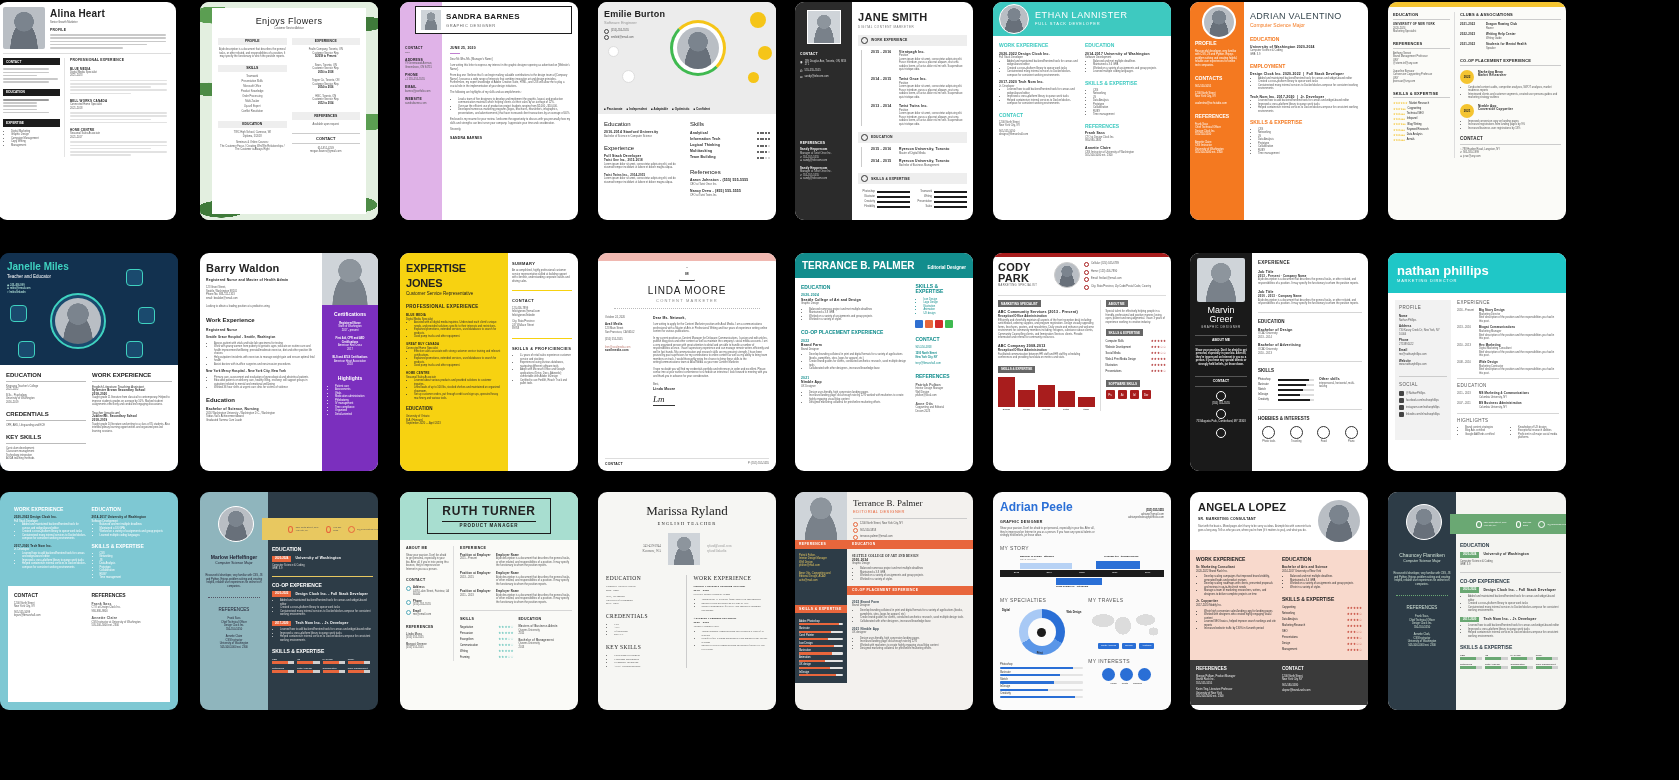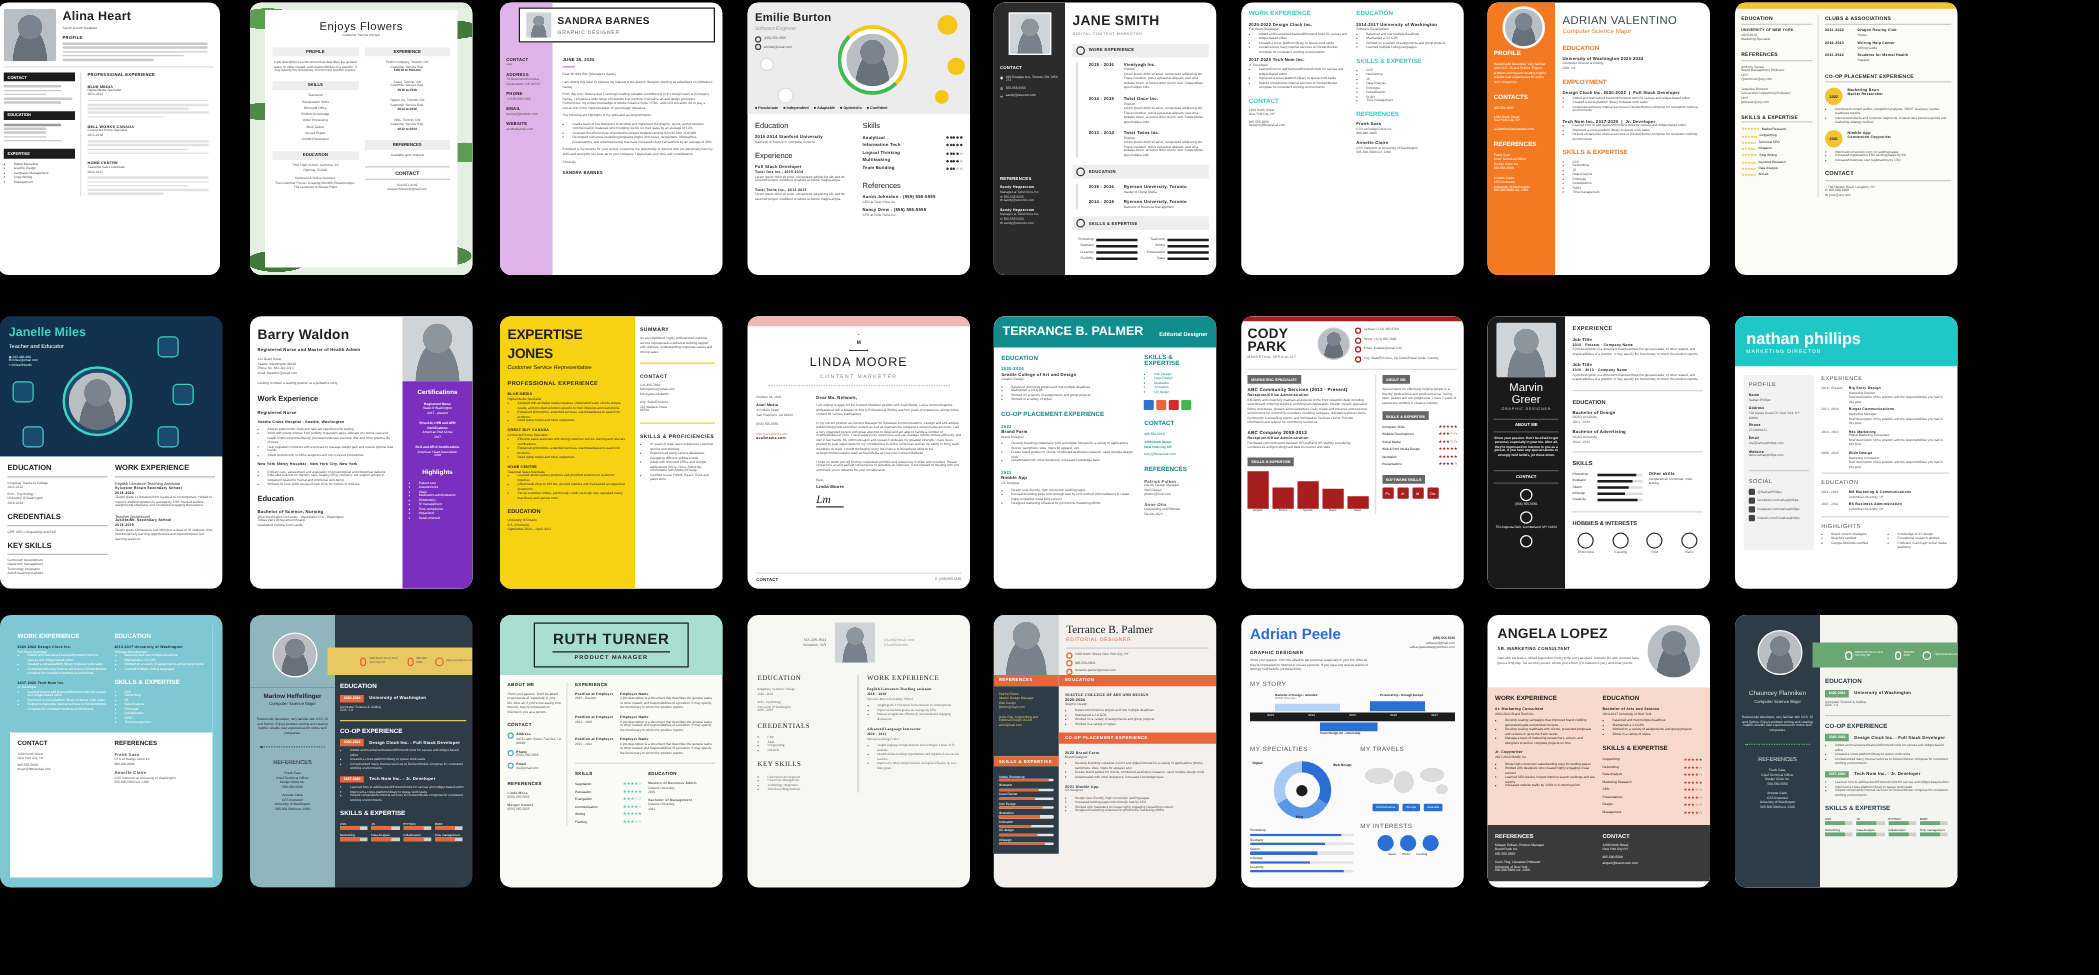--- a/index.html
+++ b/index.html
@@ -242,21 +242,21 @@
       <li>Oversaw the efficient use of production project budgets ranging from $2,000 - $10,000.</li>
       <li>Developed numerous marketing programs (logos, brochures, newsletters, infographics, presentations, and advertisements) that have increased client transactions by an average of 40%.</li>
     </ul>
     <div class="tiny" style="margin-top:3px;">Enclosed is my resume for your review. I welcome the opportunity to discuss with you personally how my skills and strengths can best serve your company. I appreciate your time and consideration.</div>
     <div class="tiny" style="margin-top:3px;">Sincerely,</div>
     <div class="lbl" style="margin-top:4px;">SANDRA BARNES</div>
   </div>
 </div>
 
 <div class="card" style="left:598px;top:2px;">
-  <div style="height:89px;background:#ececec;position:relative;padding:6px;">
+  <div style="height:112px;background:#ececec;position:relative;padding:6px;">
     <div class="nm" style="font-size:9px;">Emilie Burton</div>
     <div style="font-size:4px;color:#999;">Software Engineer</div>
     <div style="display:flex;align-items:center;gap:2px;margin-top:3px;">
       <span style="width:5px;height:5px;border:.6px solid #444;border-radius:50%;"></span>
       <span class="tiny">(555)-555-5555</span>
     </div>
     <div style="display:flex;align-items:center;gap:2px;margin-top:1.5px;">
       <span style="width:5px;height:5px;border:.6px solid #444;border-radius:50%;"></span>
       <span class="tiny">emilieb@email.com</span>
     </div>
@@ -455,20 +455,27 @@
         <div style="display:flex;align-items:center;gap:2px;margin:1.5px 0;">
               <span class="tiny" style="width:17px;text-align:right;">Sales</span>
               <span style="flex:1;height:2px;background:#1c1c1c;"></span>
             </div>
       </div>
     </div>
   </div>
 </div>
 
 <div class="card" style="left:993px;top:2px;background:#fff;">
+  <div style="height:34px;background:#3ec9c0;position:relative;">
+    <div class="ph" style="width:30px;height:30px;position:absolute;left:6px;top:2px;border:1.4px solid #fff;"></div>
+    <div style="position:absolute;left:42px;top:7px;color:#fff;">
+      <div style="font-size:9px;letter-spacing:.6px;font-weight:300;">ETHAN LANNISTER</div>
+      <div style="font-size:4px;letter-spacing:.8px;">FULL STACK DEVELOPER</div>
+    </div>
+  </div>
   <div class="flexrow" style="padding:6px;gap:6px;">
     <div class="col">
       <div style="color:#3ec9c0;font-size:5px;font-weight:bold;">WORK EXPERIENCE</div>
       <div class="lbl" style="margin-top:3px;"><span>2020-2022</span> <span>Design Clock Inc.</span></div>
       <div class="tiny">Full Stack Developer</div>
       <ul class="bullets">
             <li>Added and maintained backend/frontend tools for canvas and widget-based editor</li>
             <li>Created a cross-platform library to queue work tasks</li>
             <li>Containerized many internal services to Docker/docker-compose for consistent working environments</li>
           </ul>
@@ -1569,20 +1576,24 @@
                 <div>Queens University</div>
                 <div>2013</div>
               </div>
         </div>
       </div>
     </div>
   </div>
 </div>
 
 <div class="card" style="left:598px;top:492px;background:#f6f6f3;font-family:'Liberation Serif',serif;">
+  <div style="text-align:center;padding:10px 6px 0;">
+    <div style="font-size:13px;">Marissa Ryland</div>
+    <div style="font-size:4.5px;letter-spacing:1.2px;margin-top:1px;">ENGLISH TEACHER</div>
+  </div>
   <div style="display:flex;align-items:center;justify-content:center;gap:7px;margin-top:6px;">
     <div style="text-align:right;font-size:3.2px;color:#666;">
           <div>343-439-3944</div>
           <div>Kenmore, WA</div>
         </div>
     <div class="phs" style="width:32px;height:32px;"></div>
     <div style="font-size:3.2px;color:#999;">
           <div>ryland@email.com</div>
           <div>ryland/linkedin</div>
         </div>

